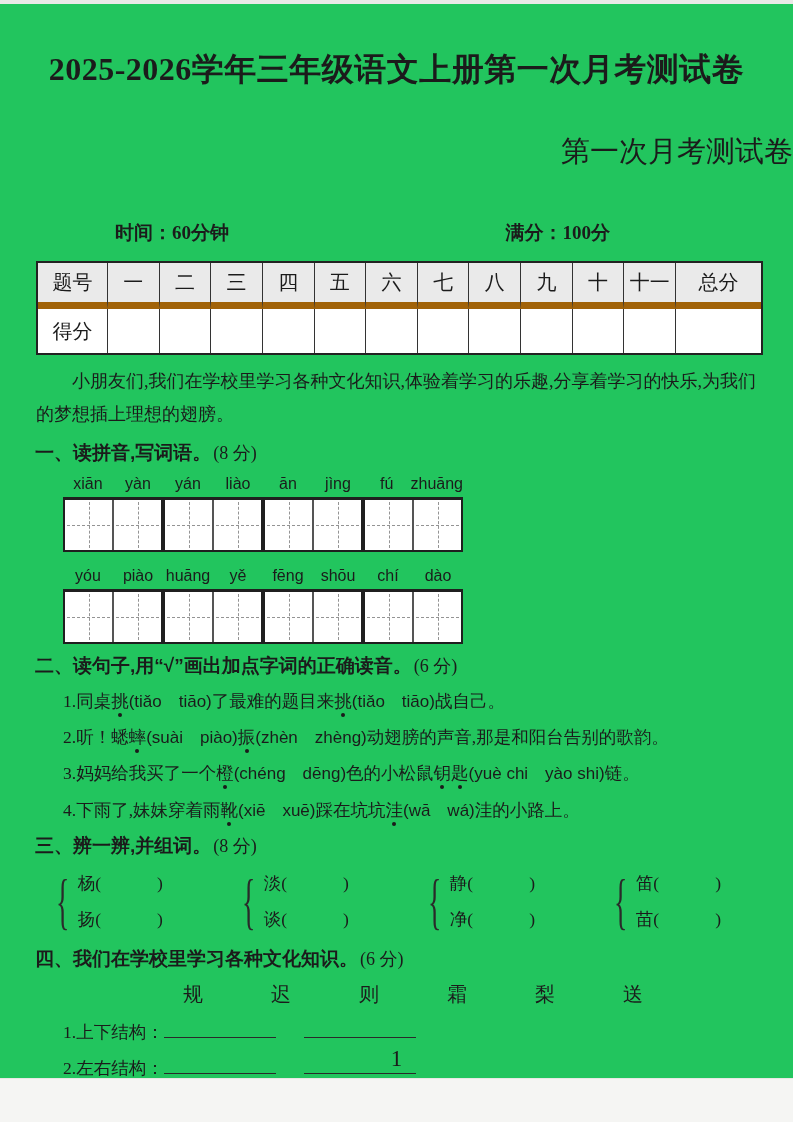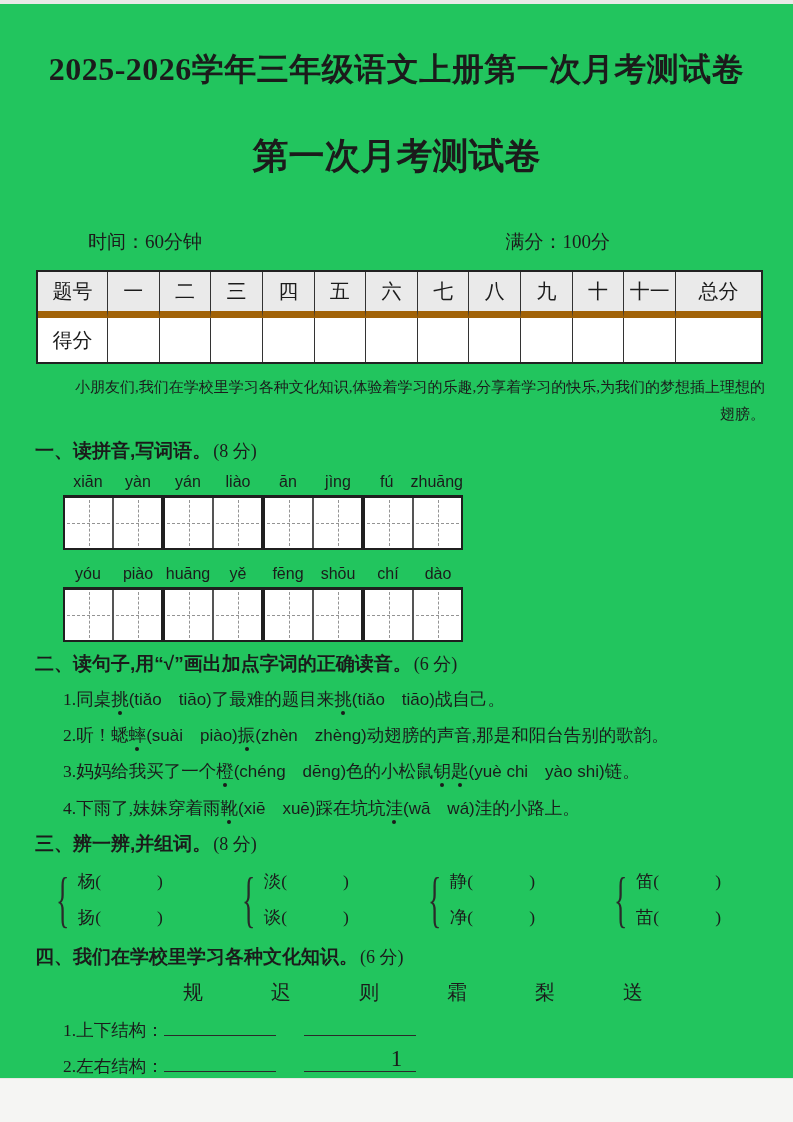--- a/index.html
+++ b/index.html
@@ -16,30 +16,31 @@
   .title{
     padding-top:44px;
     text-align:center;
     font-size:32px;
     font-weight:bold;
     white-space:nowrap;
     letter-spacing:0.5px;
   }
   .subtitle{
     margin-top:40px;
-    text-align:center;
-    font-size:36px;
-    font-weight:bold;
+    text-align:right;
+    font-size:29px;
+    font-weight:normal;
   }
   .meta{
     display:flex;
     justify-content:space-between;
-    padding:0 183px 0 88px;
+    padding:0 183px 0 115px;
     margin-top:48px;
     font-size:19px;
+    font-weight:bold;
   }
   
   .score-table{
     margin:15px 30px 0 36px;
     display:grid;
     grid-template-columns:70px repeat(11,1fr) 85px;
     grid-auto-rows:46px 44px;
     border:2px solid #222;
     background:#fff;
     font-size:20px;
@@ -48,24 +49,23 @@
     border-right:1px solid #333;
     border-bottom:7px solid #a16207;
     display:flex;align-items:center;justify-content:center;
   }
   .score-table .cell:nth-child(13n){border-right:none;}
   .score-table .cell:nth-child(n+14){border-bottom:none;font-family:Liberation Serif, serif;}
   .score-table .th{background:#eaeaea;}
   
   .intro{
     margin:10px 28px 0 36px;
-    font-size:15px;
+    font-size:18px;
     line-height:1.82;
     text-indent:2em;
-    text-align:right;
   }
   
   .s-heading{
     margin:9px 0 0 35px;
     font-family:"Liberation Sans",sans-serif;
     font-weight:bold;
     font-size:19px;
   }
   .s-heading .h-score{
     font-family:"Liberation Serif",serif;

